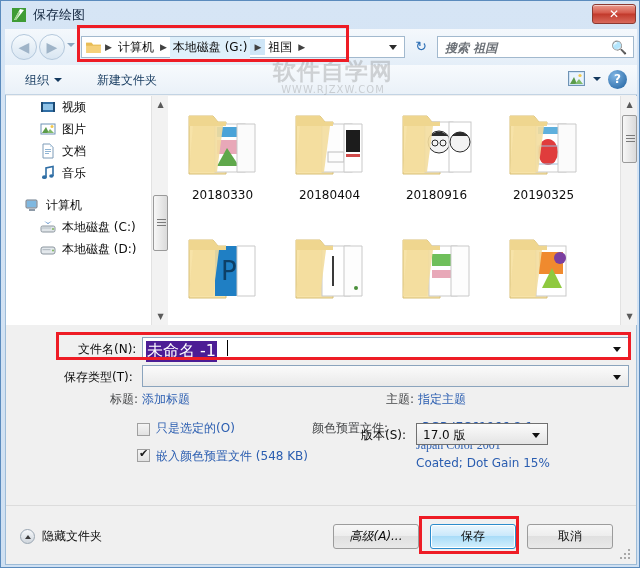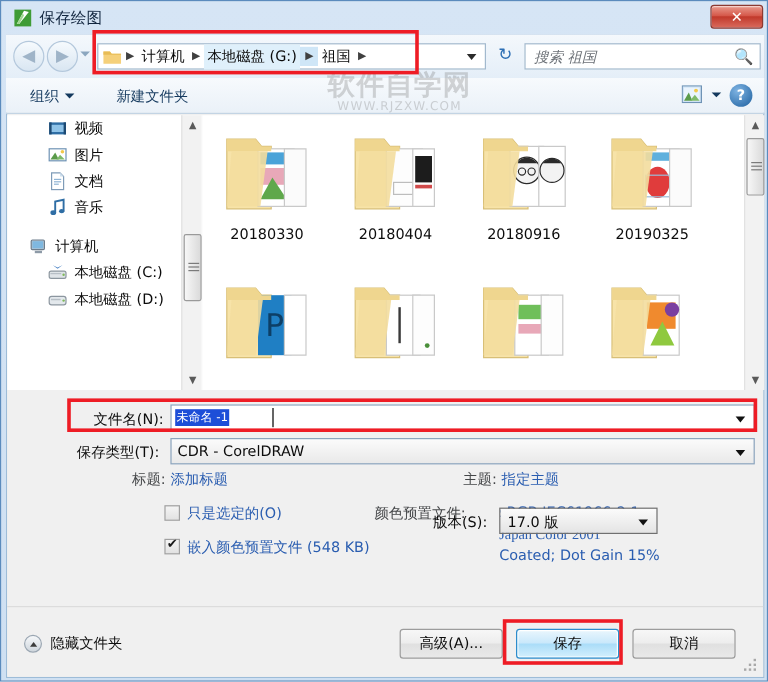--- a/index.html
+++ b/index.html
@@ -108,21 +108,21 @@
   }
   .refresh-btn {
     position: absolute; left: 404px; top: 7px;
     width: 24px; height: 22px;
     color: #2d6fb5; font-size: 14px;
     text-align: center; line-height: 20px; cursor: pointer;
   }
   .searchbox {
     position: absolute; left: 432px; top: 7px;
     width: 197px; height: 22px;
-    background: #ffffff; border: 1px solid #a2b9ce;
+    background: #ffffff; border: 1px solid #a2b9ce; font-weight: bold;
   }
   .search-ph {
     position: absolute; left: 7px; top: 3px;
     font-size: 12px; color: #6c7177; font-style: italic;
     white-space: nowrap;
   }
   .search-ic {
     position: absolute; right: 5px; top: 3px;
     color: #31649c; font-size: 13px;
   }
@@ -278,22 +278,22 @@
     white-space: nowrap; cursor: pointer;
   }
 
   .fname-wrap {
     position: absolute; left: 136px; top: 12px;
     width: 487px; height: 22px;
     background: #ffffff; border: 1px solid #8ba4bd;
   }
   .fname-val {
     position: absolute; left: 3px; top: 3px;
-    font-size: 10px; color: #ffffff;
-    background: #1d4ed8; padding: 0 1px;
+    font-size: 16px; color: #ffffff;
+    background: #4c1d95; padding: 0 1px;
     white-space: nowrap;
   }
   .fname-caret {
     position: absolute; left: 84px; top: 2px;
     width: 1px; height: 16px; background: #000000;
   }
   .combo-arrow {
     position: absolute; right: 7px; top: 9px;
     width: 0; height: 0;
     border-left: 4px solid transparent;
@@ -373,21 +373,21 @@
   }
   .btn {
     position: absolute; top: 18px;
     height: 25px;
     background: linear-gradient(to bottom, #f7f7f7 0%, #ededed 48%, #e0e0e0 50%, #e9e9e9 100%);
     border: 1px solid #9c9c9c; border-radius: 3px;
     font-size: 12px; color: #0c0c0c;
     text-align: center; line-height: 23px;
     cursor: pointer;
   }
-  .btn-adv  { left: 327px; width: 86px; }
+  .btn-adv  { left: 327px; width: 86px; font-style: italic; }
   .btn-save {
     left: 424px; width: 86px;
     background: linear-gradient(to bottom, #eaf6fd 0%, #c9e8fb 48%, #a9dcf8 50%, #d4f0fd 100%);
     border: 1px solid #2c8ccc;
     box-shadow: inset 0 0 0 1px #ffffff;
   }
   .btn-cancel { left: 521px; width: 86px; }
   .resize-grip {
     position: absolute; right: 5px; bottom: 4px;
     width: 11px; height: 11px;
@@ -700,31 +700,30 @@
 
     <div class="lbl" style="left:72px;top:16px;">文件名(N):</div>
     <div class="fname-wrap">
       <span class="fname-val">未命名 -1</span>
       <span class="fname-caret"></span>
       <span class="combo-arrow"></span>
     </div>
 
     <div class="lbl" style="left:58px;top:44px;">保存类型(T):</div>
     <div class="ftype-wrap">
-      <span class="ftype-val">CDR - CorelDRAW</span>
       <span class="combo-arrow"></span>
     </div>
 
     <div class="lbl lbl-gray" style="left:104px;top:66px;">标题:</div>
     <div class="val-link" style="left:136px;top:66px;">添加标题</div>
 
     <div class="lbl lbl-gray" style="left:380px;top:66px;">主题:</div>
     <div class="val-link" style="left:412px;top:66px;">指定主题</div>
 
-    <div class="checkrow" style="left:131px;top:95px;">
+    <div class="checkrow" style="left:131px;top:95px;align-items:flex-end;">
       <span class="cbox"></span>
       <span class="check-lbl">只是选定的(O)</span>
     </div>
 
     <div class="checkrow" style="left:131px;top:123px;width:180px;">
       <span class="cbox on"></span>
       <span class="check-lbl">嵌入颜色预置文件 (548 KB)</span>
     </div>
 
     <div class="lbl lbl-gray" style="left:306px;top:95px;">颜色预置文件:</div>

